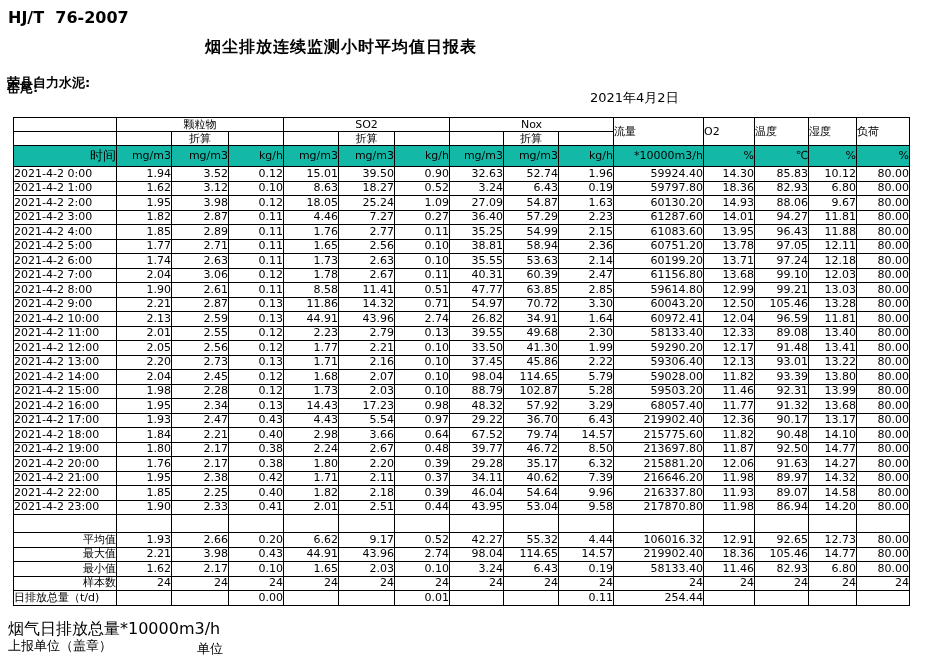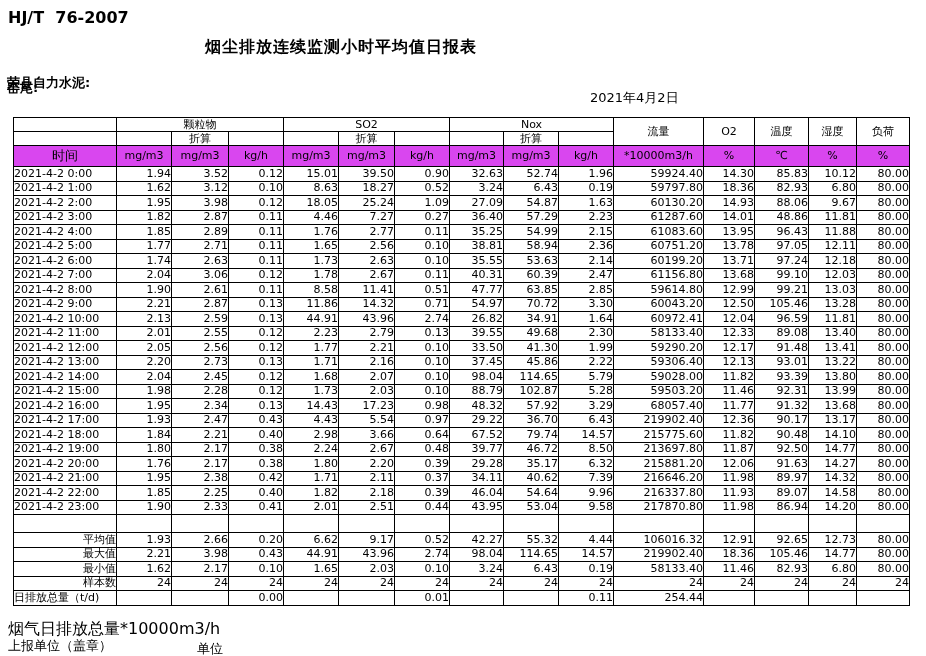--- a/index.html
+++ b/index.html
@@ -19,22 +19,22 @@
     border-collapse:collapse;table-layout:fixed;
   }
   table.report td{
     border:1px solid #000;
     font-size:11px;line-height:12px;
     padding:0;margin:0;overflow:hidden;white-space:nowrap;
     height:13.5px;
   }
   tr.ghrow td{height:13px;}
   td.ghead{text-align:center;font-size:11px;}
-  td.mhead{text-align:center;font-size:12px;}
-  tr.green td{background:#d946ef;text-align:center;font-size:11px;height:20px;line-height:20px;}
+  td.mhead{text-align:left;font-size:12px;}
+  tr.green td{background:#14b8a6;text-align:right;font-size:11px;height:20px;line-height:20px;}
   tr.green td.thead-time{font-size:13px;}
   td.time{text-align:left;padding-right:3px;font-size:11px;}
   td.num{text-align:right;padding-right:8px;}
   td.flow{padding-right:10px;}
   tr.spacer td{height:17px;}
   td.slabel{text-align:right;padding-right:2px;font-size:12px;}
   td.slabel-left{text-align:left;padding-left:1px;font-size:12px;}
   td.snum{text-align:right;padding-right:2px;}
   .footer-note{left:8px;top:619px;font-size:16px;}
   .footer-report-unit{left:8px;top:637px;font-size:13px;}
@@ -167,21 +167,21 @@
         <td class="num">2.87</td>
         <td class="num">0.11</td>
         <td class="num">4.46</td>
         <td class="num">7.27</td>
         <td class="num">0.27</td>
         <td class="num">36.40</td>
         <td class="num">57.29</td>
         <td class="num">2.23</td>
         <td class="num flow">61287.60</td>
         <td class="num">14.01</td>
-        <td class="num">48.86</td>
+        <td class="num">94.27</td>
         <td class="num">11.81</td>
         <td class="num">80.00</td>
       </tr>
       <tr>
         <td class="time">2021-4-2 4:00</td>
         <td class="num">1.85</td>
         <td class="num">2.89</td>
         <td class="num">0.11</td>
         <td class="num">1.76</td>
         <td class="num">2.77</td>

